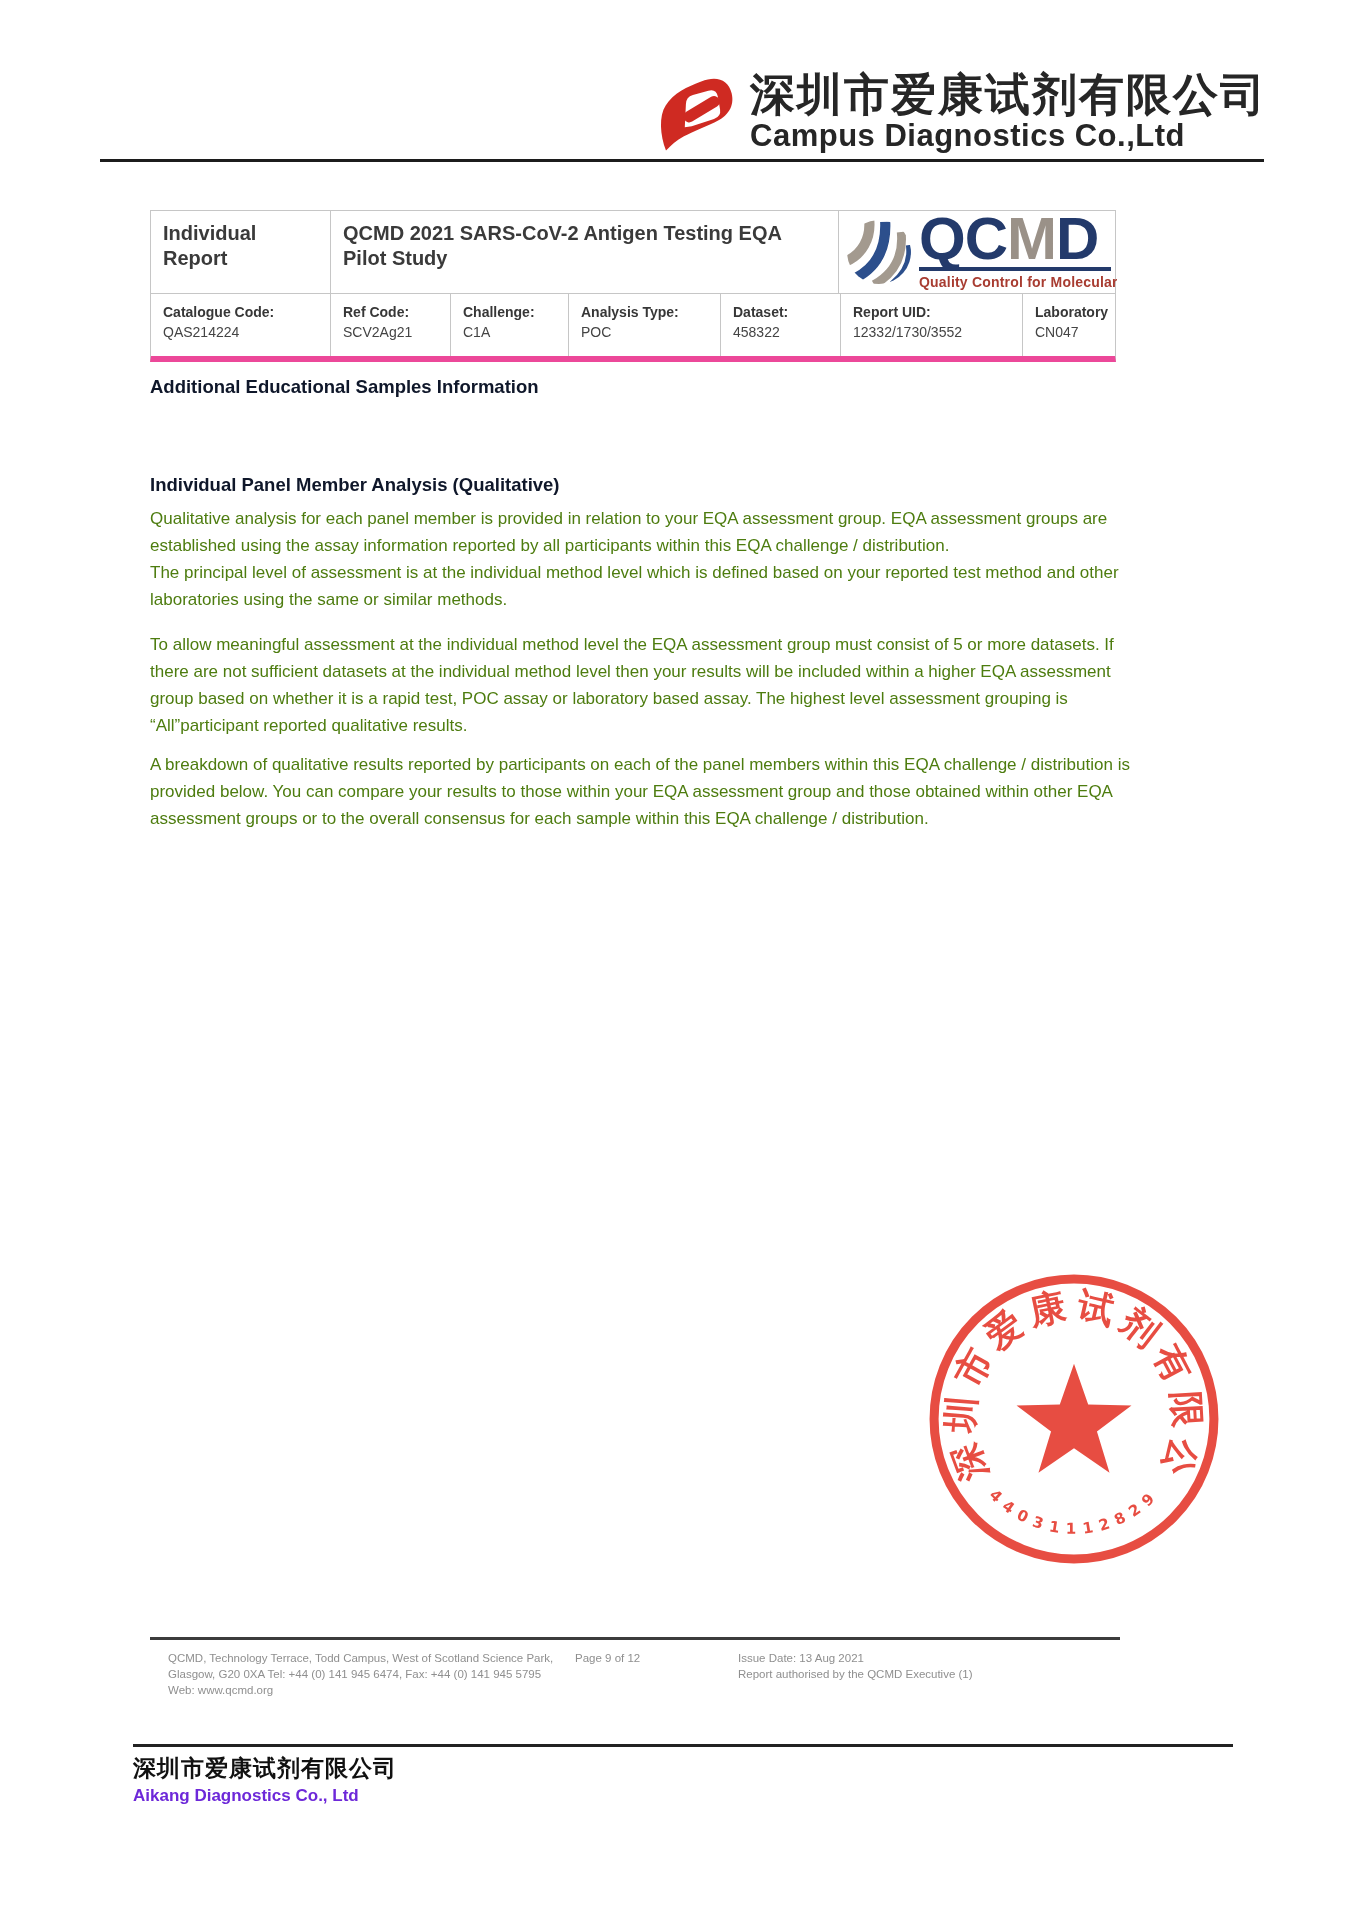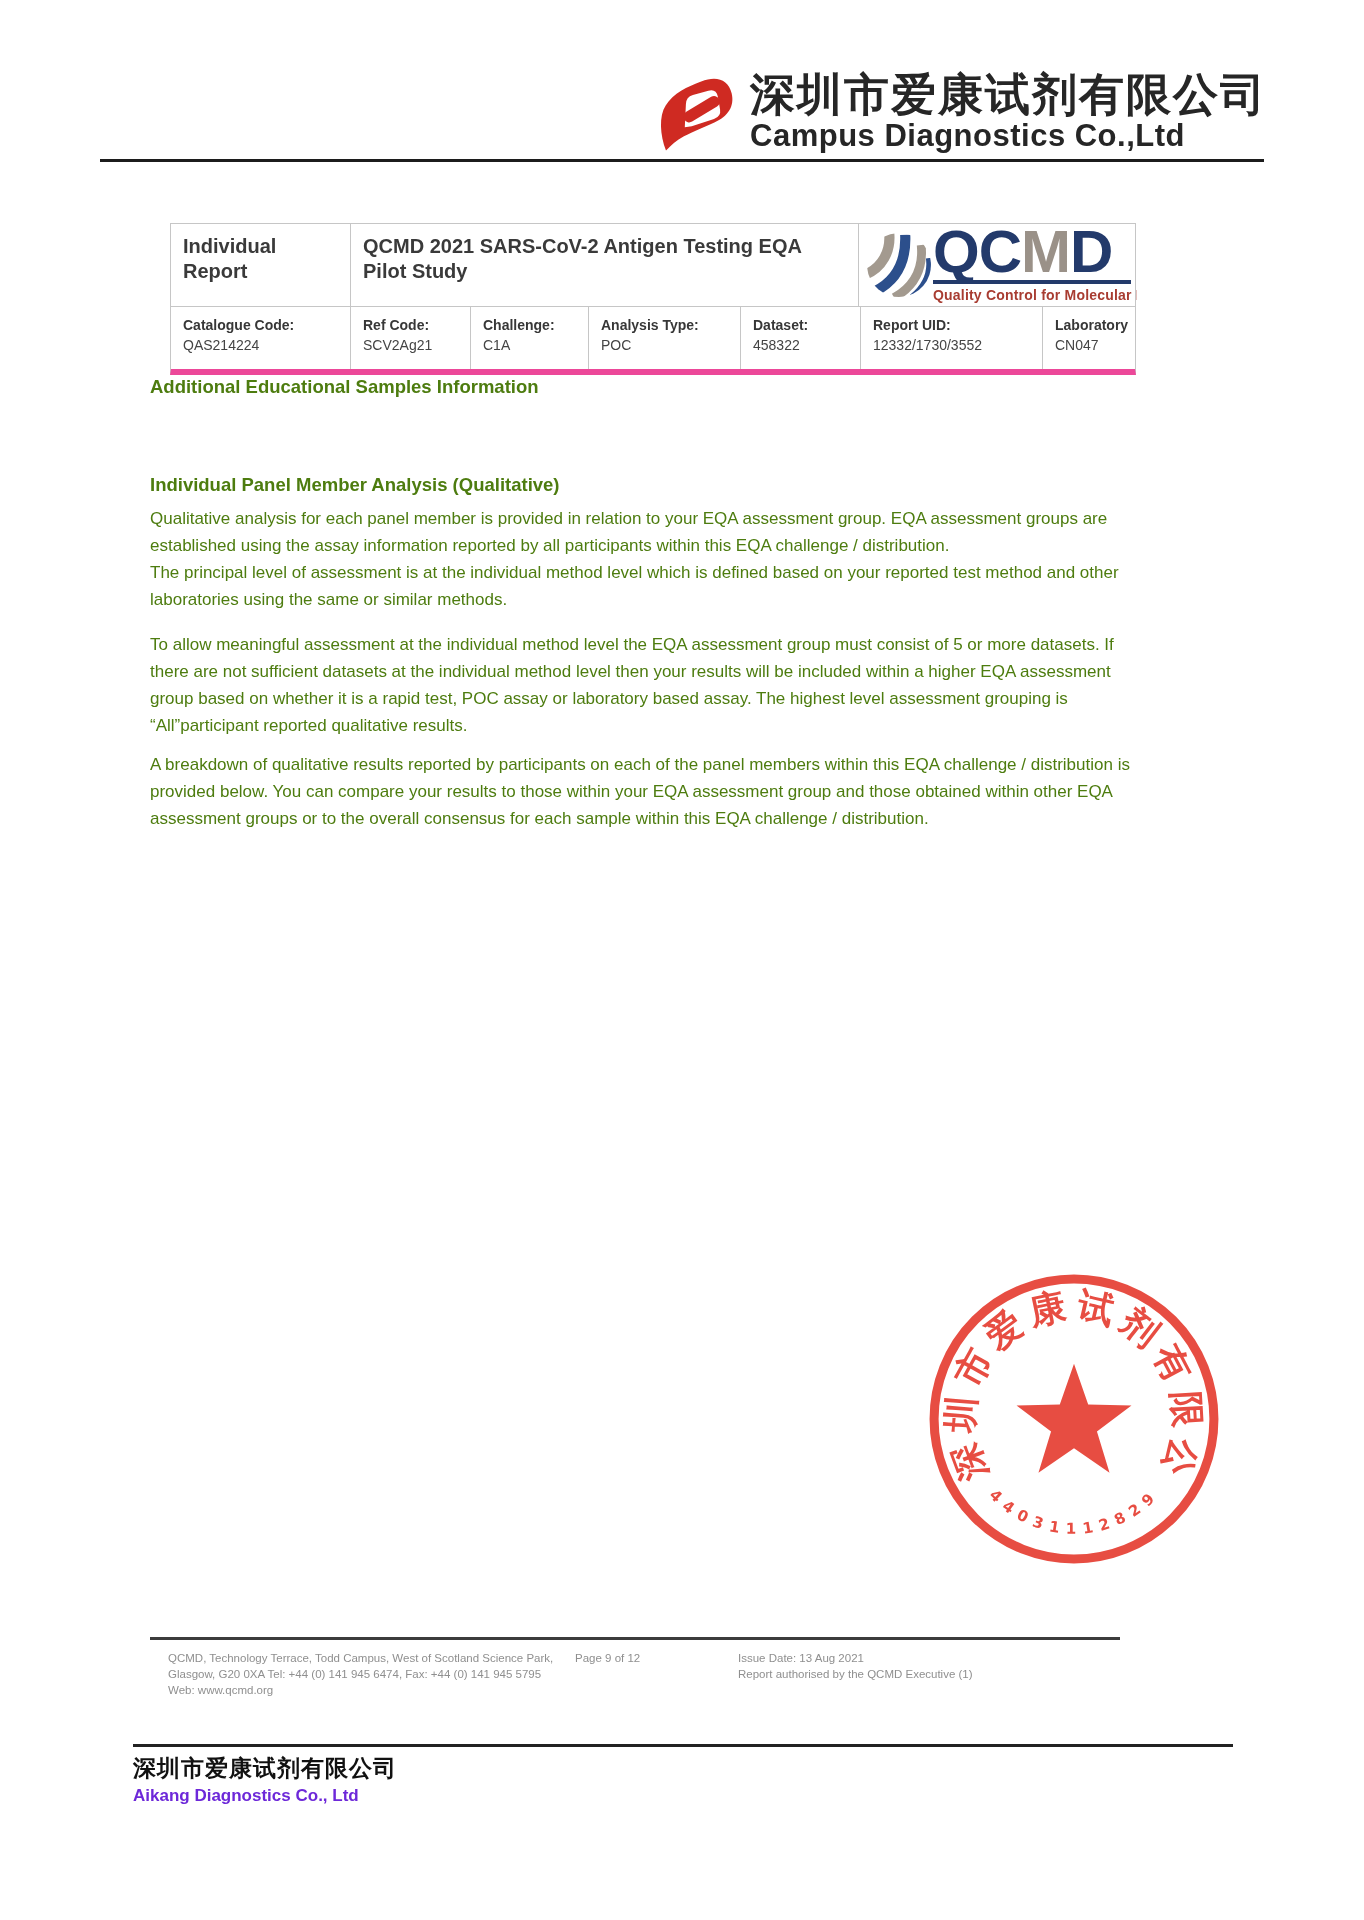--- a/index.html
+++ b/index.html
@@ -13,41 +13,41 @@
     overflow:hidden;
   }
   
   .header{position:absolute;left:648px;top:70px;display:flex;align-items:flex-start;gap:10px;}
   .header .logo{width:92px;height:88px;flex:0 0 auto;}
   .header .names{display:flex;flex-direction:column;}
   .name-zh{font-size:45px;font-weight:bold;color:#262626;letter-spacing:2px;line-height:1.12;white-space:nowrap;}
   .name-en{font-size:31px;font-weight:bold;color:#262626;letter-spacing:.5px;line-height:1.05;white-space:nowrap;}
   .header-divider{position:absolute;left:100px;top:159px;width:1164px;height:3px;background:#1c1c1c;}
   
-  .rtable{position:absolute;left:150px;top:223px;width:966px;font-size:14px;margin-left:20px;}
+  .rtable{position:absolute;left:150px;top:210px;width:966px;font-size:14px;}
   .rrow{display:grid;border:1px solid #c6c6c6;border-bottom:none;}
   .rrow:last-child{border-bottom:6px solid #ec4899;}
   .rrow1{grid-template-columns:180px 508px 278px;height:82px;}
   .rrow2{grid-template-columns:180px 120px 118px 152px 120px 182px 94px;height:62px;}
   .rcell{border-right:1px solid #c6c6c6;padding:10px 12px;box-sizing:border-box;overflow:hidden;}
   .rcell:last-child{border-right:none;}
   .big{font-size:20px;font-weight:bold;color:#3a3a3a;line-height:1.25;}
   .flabel{font-weight:bold;color:#373737;margin-bottom:4px;white-space:nowrap;}
   .fvalue{color:#444;white-space:nowrap;}
   
-  .qcmd-cell{padding:4px 6px;display:flex;align-items:center;gap:0;}
+  .qcmd-cell{padding:4px 6px;display:flex;align-items:center;gap:6px;}
   .qcmd-globe{width:68px;height:68px;flex:0 0 auto;}
   .qcmd-right{display:flex;flex-direction:column;min-width:0;}
   .qcmd-word{font-size:60px;font-weight:bold;line-height:.82;letter-spacing:-1px;white-space:nowrap;}
   .qcmd-word .blue{color:#233a6b;}
   .qcmd-word .gray{color:#9a9188;}
   .qcmd-underline{height:4px;background:#233a6b;margin-top:3px;}
   .qcmd-tagline{font-size:14px;font-weight:bold;color:#a83c31;letter-spacing:.2px;white-space:nowrap;margin-top:3px;text-align:right;}
   
-  .sec-title{position:absolute;left:150px;font-size:18.5px;font-weight:bold;color:#4d7c0f;}
+  .sec-title{position:absolute;left:150px;font-size:18.5px;font-weight:bold;color:#0f172a;}
   .para{position:absolute;left:150px;width:992px;font-size:17px;line-height:1.58;color:#4d7c0f;white-space:pre-line;}
   
   .stamp{position:absolute;left:923px;top:1268px;width:302px;height:302px;opacity:.93;}
   
   .footer-divider{position:absolute;left:150px;top:1637px;width:970px;height:3px;background:#3c3c3c;}
   .footer{position:absolute;left:168px;top:1650px;width:952px;font-size:11.5px;color:#8f8f8f;line-height:1.4;}
   .footer .addr{position:absolute;left:0;top:0;width:392px;}
   .footer .pg{position:absolute;left:407px;top:0;white-space:nowrap;text-align:right;}
   .footer .right{position:absolute;left:570px;top:0;}
   

